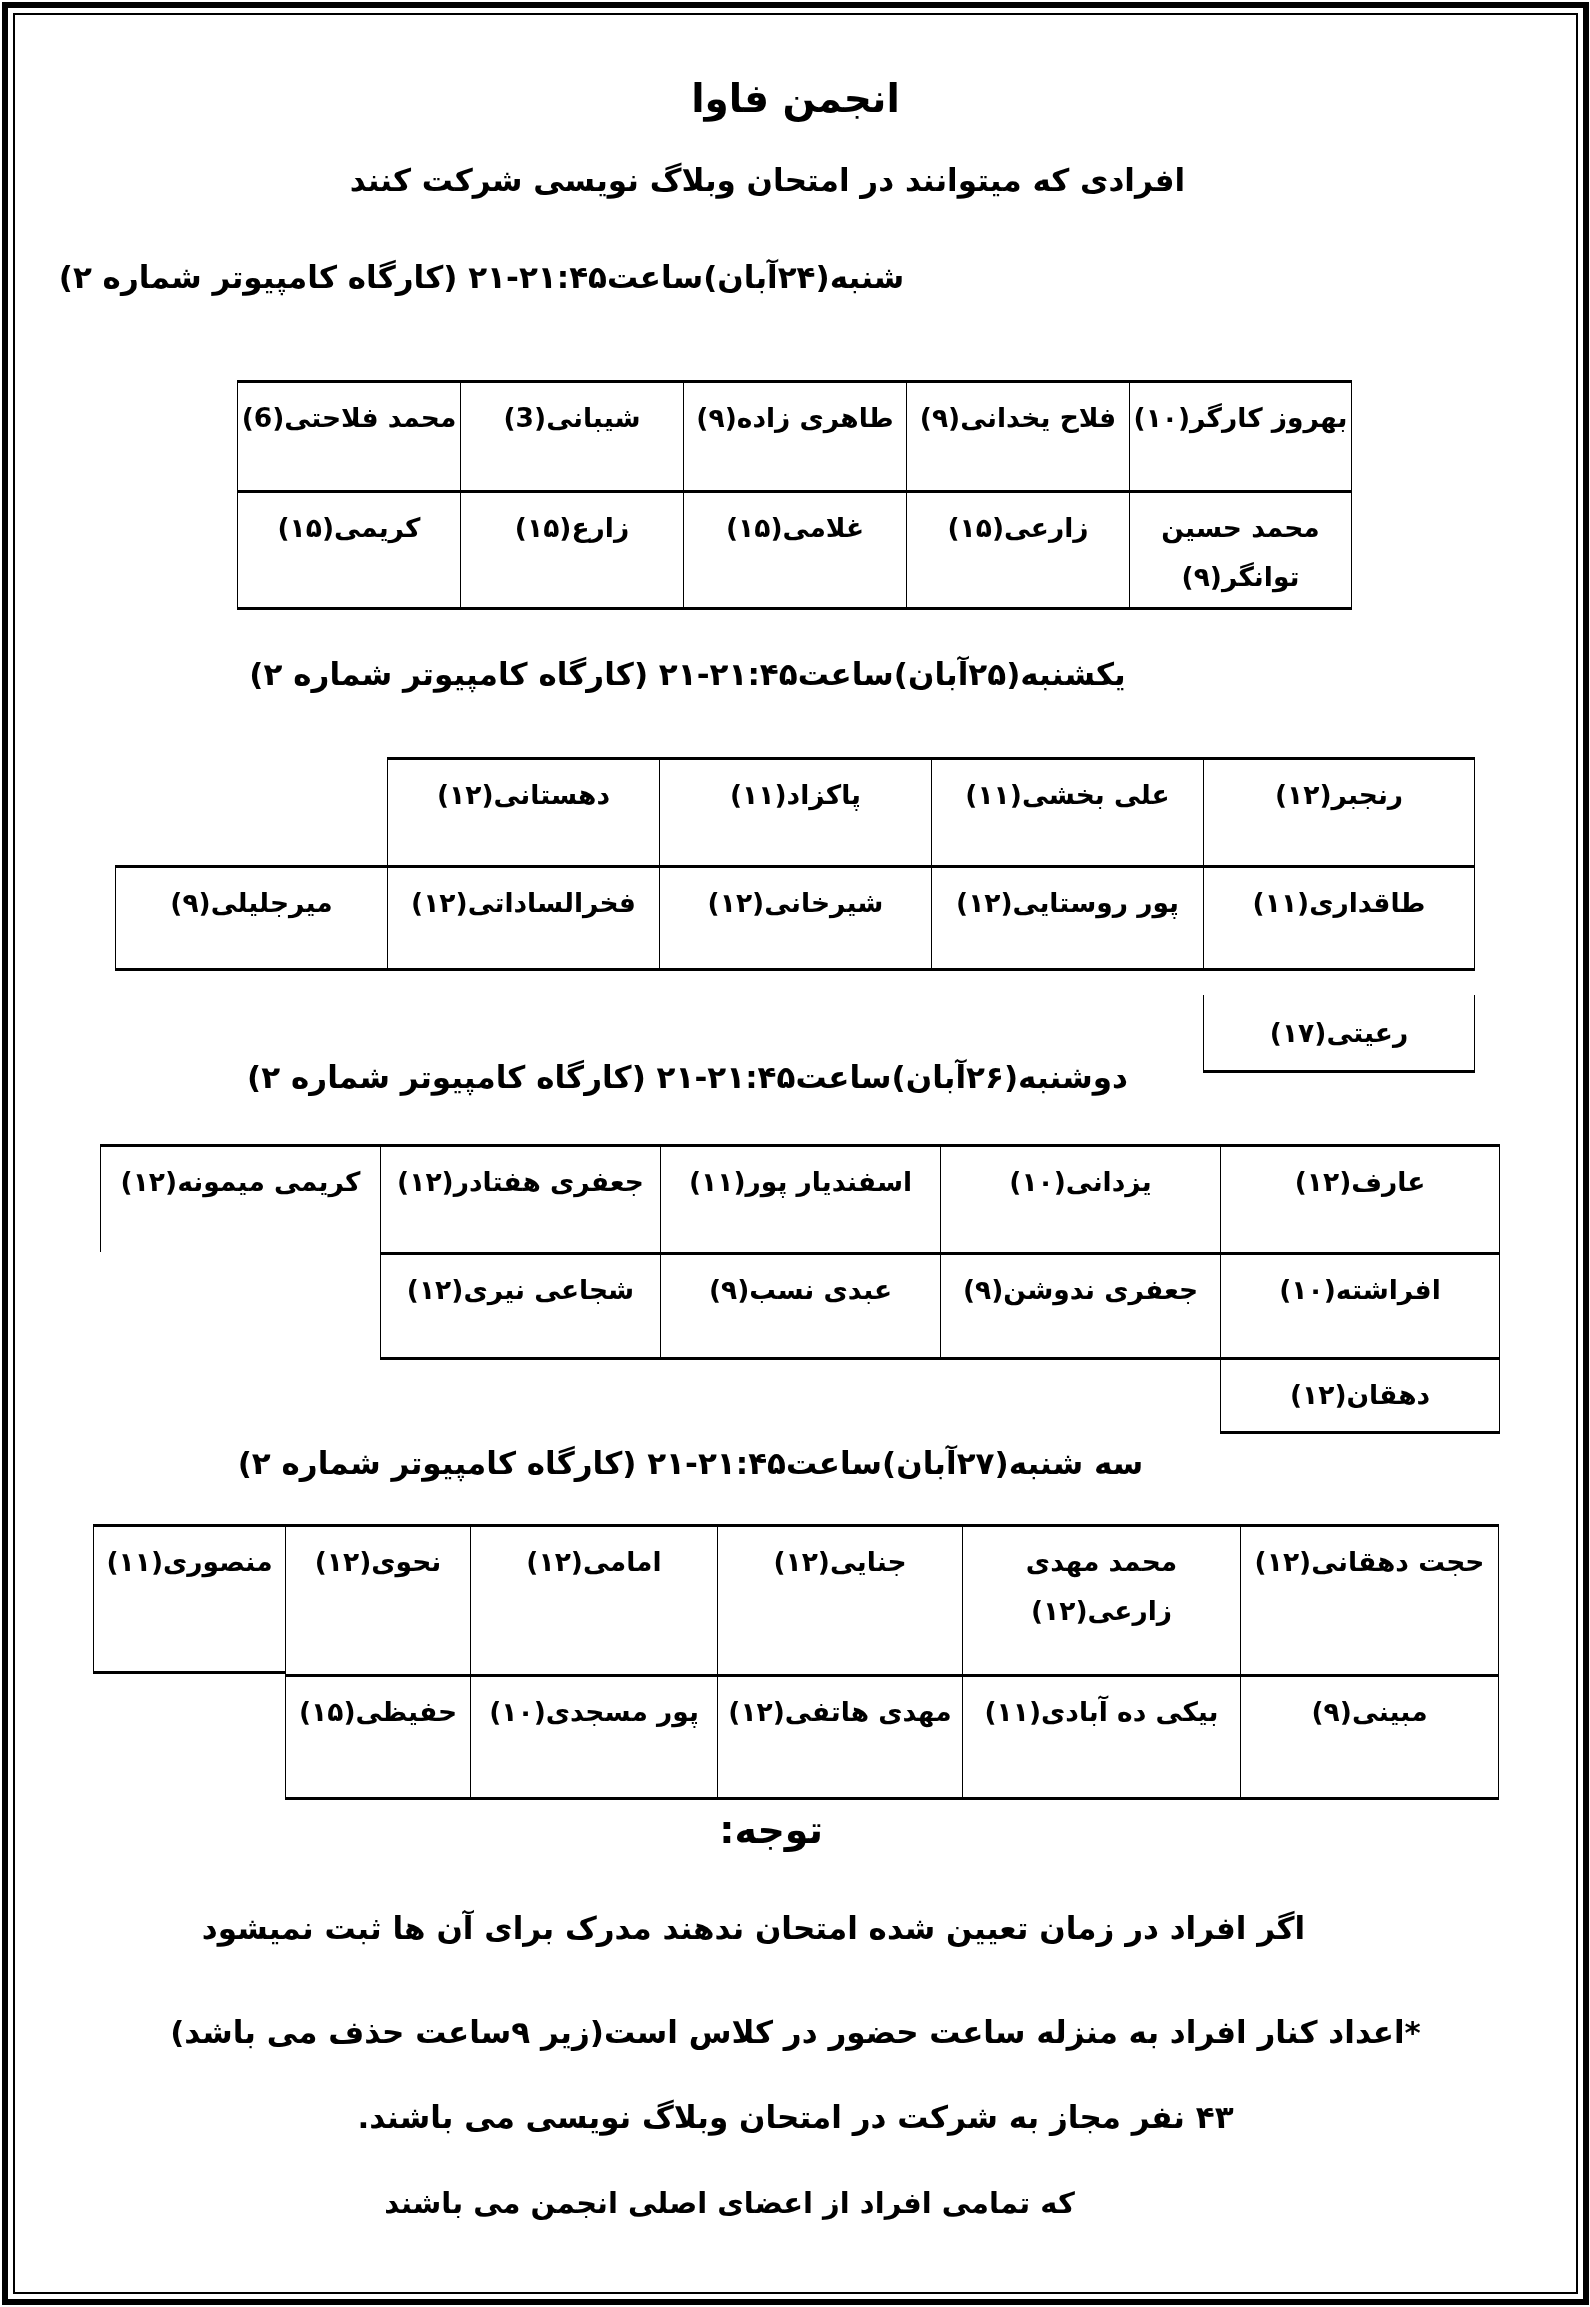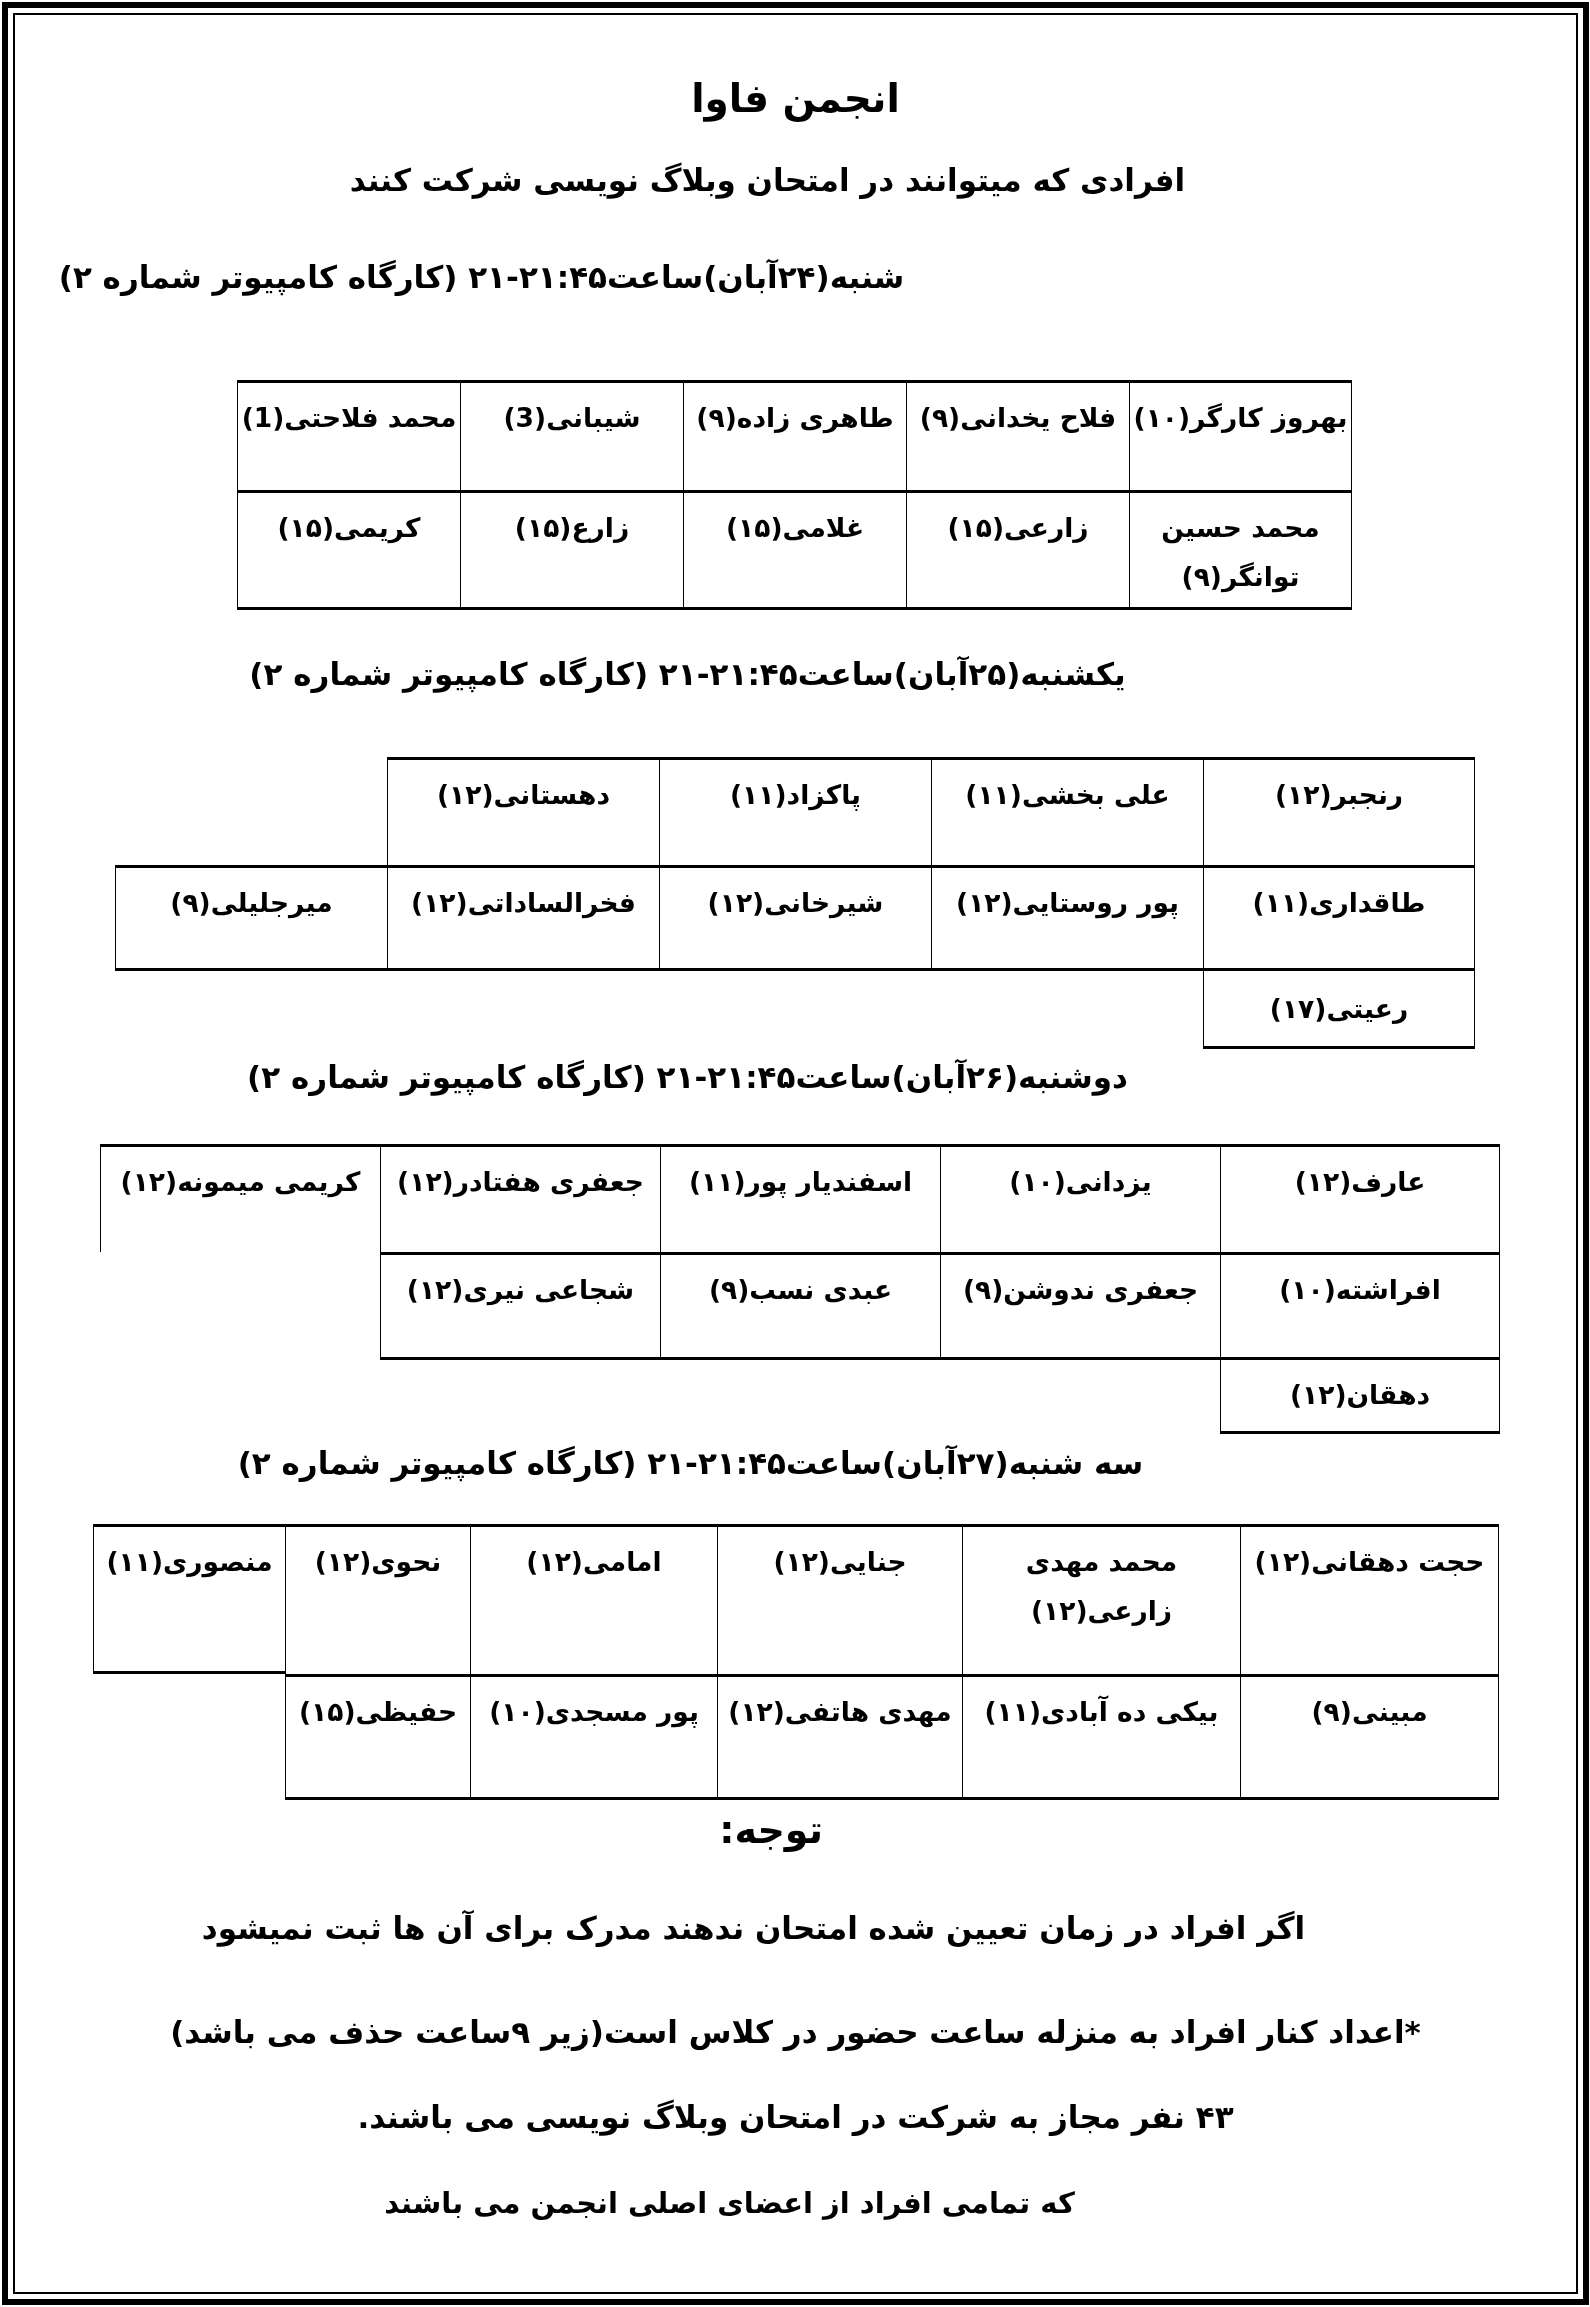--- a/index.html
+++ b/index.html
@@ -36,21 +36,21 @@
   .t1{top:380px;left:236px;width:1116px;}
   .t1 .cell{width:223px;}
   .t1 .r1{height:110px;}
   .t1 .r2{height:120px;}
 
   .t2{top:757px;left:115px;width:1360px;}
   .t2 .cell{width:272px;}
   .t2 .r1{height:108px;}
   .t2 .r2{height:106px;}
   .t2 .rh{height:78px;}
-  .t2 .rh .cell{padding-top:12.6px;}
+  .t2 .rh .cell{padding-top:12.6px;margin-top:24px;}
 
   .t3{top:1144px;left:98px;width:1402px;}
   .t3 .cell{width:280px;}
   .t3 .r1{height:108px;}
   .t3 .r2{height:108px;}
   .t3 .rh{height:74px;}
   .t3 .rh .cell{}
 
   .t4{top:1524px;left:93px;width:1406px;}
   .t4 .r1{height:150px;}
@@ -72,21 +72,21 @@
 <div class="heading subtitle" style="top:162px;transform:translateX(-28px)">افرادی که میتوانند در امتحان وبلاگ نویسی شرکت کنند</div>
 
 <div class="heading session" style="top:259px;transform:translateX(-314px)">شنبه(۲۴آبان)ساعت۲۱:۴۵-۲۱ (کارگاه کامپیوتر شماره ۲)</div>
 
 <div class="dtable t1">
   <div class="trow r1">
     <div class="cell ht">بهروز کارگر(۱۰)</div>
     <div class="cell ht">فلاح یخدانی(۹)</div>
     <div class="cell ht">طاهری زاده(۹)</div>
     <div class="cell ht">شیبانی(3)</div>
-    <div class="cell ht">محمد فلاحتی(1)</div>
+    <div class="cell ht">محمد فلاحتی(6)</div>
   </div>
   <div class="trow r2">
     <div class="cell ht hb">محمد حسین
 توانگر(۹)</div>
     <div class="cell ht hb">زارعی(۱۵)</div>
     <div class="cell ht hb">غلامی(۱۵)</div>
     <div class="cell ht hb">زارع(۱۵)</div>
     <div class="cell ht hb">کریمی(۱۵)</div>
   </div>
 </div>

